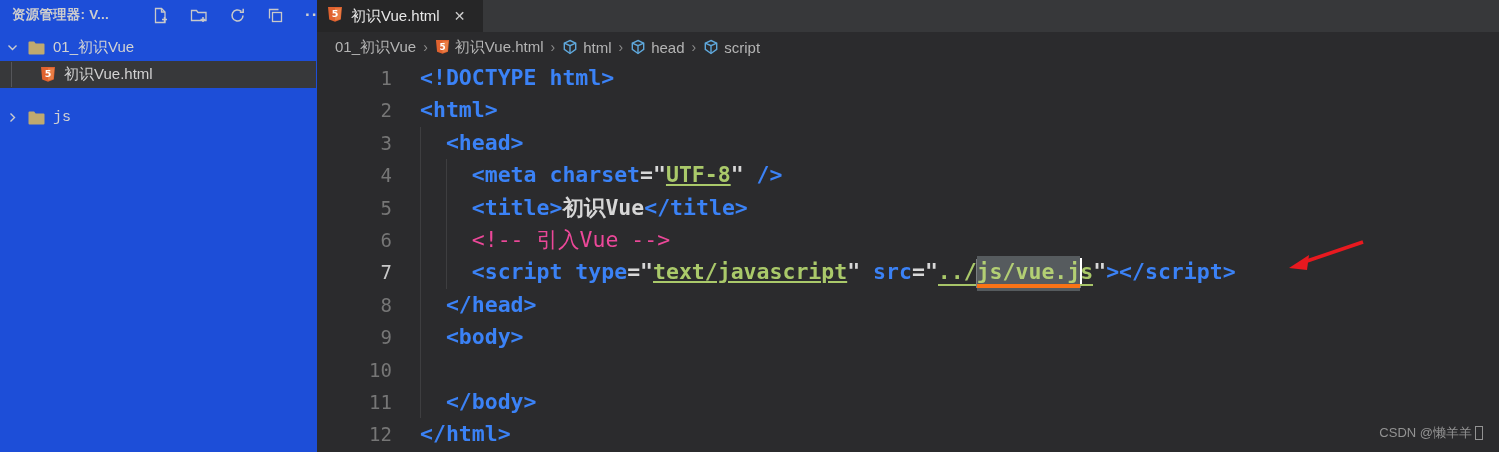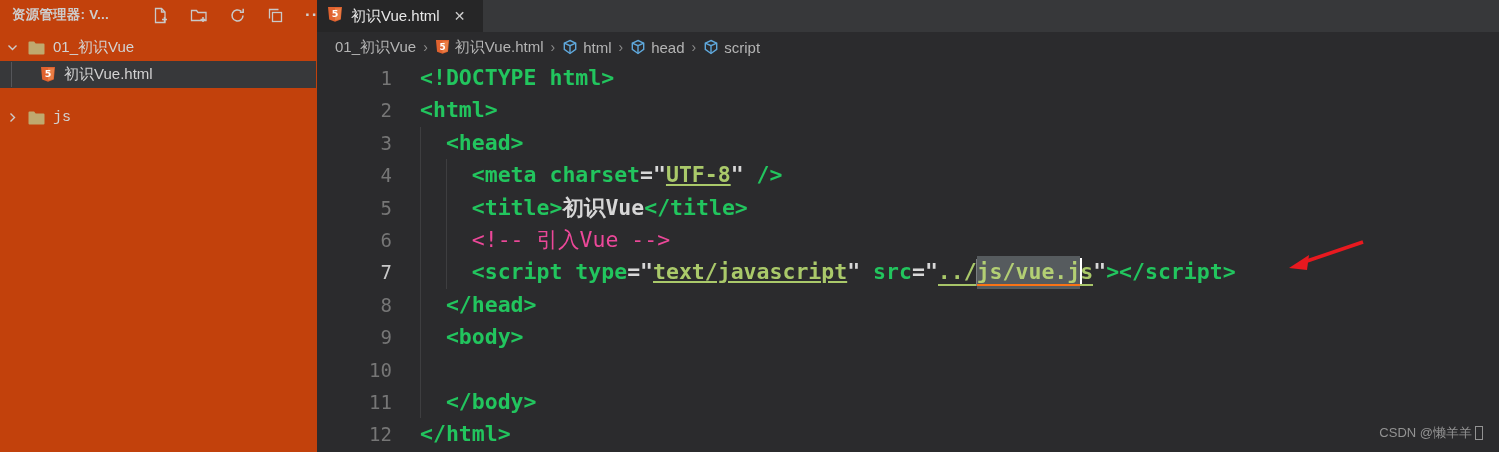--- a/index.html
+++ b/index.html
@@ -1,20 +1,20 @@
 <!DOCTYPE html>
 <html><head>
 <meta charset="utf-8">
 <style>
   * { margin:0; padding:0; box-sizing:border-box; }
   html,body { width:1499px; height:452px; overflow:hidden; }
   body { background:#2b2b2d; font-family:"Liberation Sans", sans-serif; position:relative; }
 
   
-  .sidebar { position:absolute; left:0; top:0; width:344px; height:452px; background:#c2410c; border-right:1px solid #1e1e1e; }
+  .sidebar { position:absolute; left:0; top:0; width:344px; height:452px; background:#1d4ed8; border-right:1px solid #1e1e1e; }
   .sb-header { position:relative; height:30px; display:flex; align-items:center; }
   .sb-title { margin-left:12px; font-size:13.5px; font-weight:bold; color:#cdcdcd; letter-spacing:.2px; white-space:nowrap; }
   .sb-actions { position:absolute; right:18px; top:0; height:30px; display:flex; align-items:center; gap:21px; }
   .sb-actions svg { display:block; }
   .more-dots { color:#cfcfcf; font-size:17px; font-weight:bold; letter-spacing:1px; line-height:10px; }
 
   .tree-row { position:absolute; left:0; width:316px; height:27px; display:flex; align-items:center; color:#d2d2d2; font-size:15px; cursor:default; }
   .tree-row .chev { width:12px; margin-left:7px; display:flex; }
   .tree-row .ico { margin-left:9px; display:flex; }
   .tree-row .lbl { margin-left:8px; white-space:nowrap; }
@@ -39,27 +39,27 @@
             font-family:"DejaVu Sans Mono", monospace; font-weight:bold; font-size:21.5px; }
   .gutter { position:absolute; left:0; top:0; width:75px; }
   .gutter-line { height:32.4px; line-height:32.4px; text-align:right; color:#767676; font-size:19px; font-weight:normal; }
   .gutter-line.active { color:#c9c9c9; }
   .code { position:absolute; left:103px; top:0; }
   .code-line { height:32.4px; line-height:32.4px; white-space:pre; }
   .indent-guide { position:absolute; width:1px; background:#3e3e40; }
   .ig-0 { left:103px; top:64.8px; height:291.6px; }
   .ig-1 { left:129px; top:97.2px; height:129.6px; }
 
-  .tok-tag { color:#22c55e; }
+  .tok-tag { color:#3b82f6; }
   .tok-pun { color:#d8d8d8; }
   .tok-str { color:#aac96a;text-decoration:underline; }
   .tok-com { color:#ec4899; font-weight:normal; }
   .tok-pln { color:#d6d6d6;margin-top:24px; }
   .tok-lnk { color:#aac96a; border-bottom:2px solid #a7c468; }
-  .tok-sel { color:#b3cf74; border-bottom:2px solid #f97316; background:#565b5e; box-shadow:0 -3px 0 #565b5e, 0 3px 0 #565b5e, 1px 0 0 #7b7f82, -1px 0 0 #7b7f82; }
+  .tok-sel { color:#b3cf74; border-bottom:4px solid #f97316; background:#565b5e; box-shadow:0 -3px 0 #565b5e, 0 3px 0 #565b5e, 1px 0 0 #7b7f82, -1px 0 0 #7b7f82; }
   .tok-cur { display:inline-block; width:0; border-left:2px solid #ffffff; height:26px; vertical-align:-5px; margin-right:-2px; }
 
   
   .arrow-svg { position:absolute; left:1275px; top:228px; }
   .watermark { position:absolute; right:16px; top:424px; font-size:13px; color:#939393; display:flex; align-items:center; white-space:nowrap; }
   .tofu { display:inline-block; width:8px; height:14px; border:1.5px solid #939393; margin-left:3px; }
 </style>
 </head>
 <body>
 

